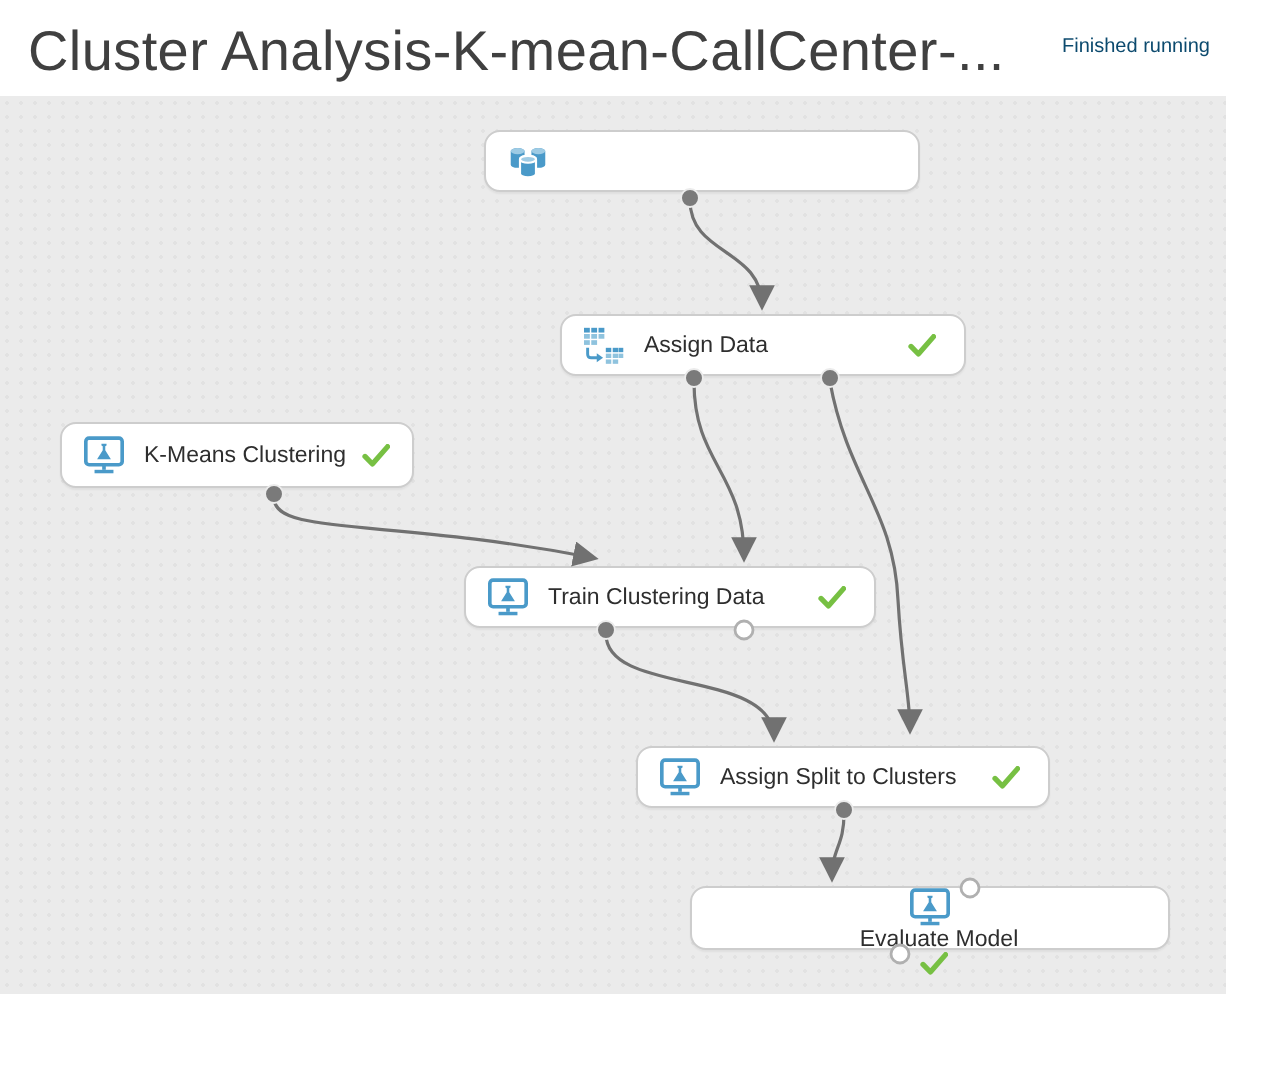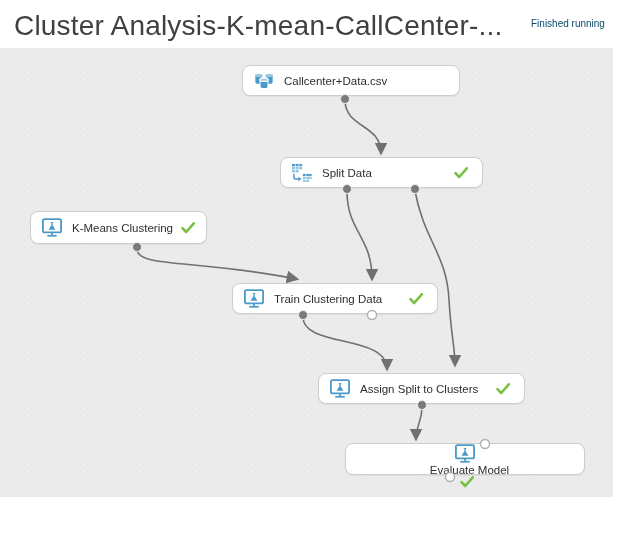--- a/index.html
+++ b/index.html
@@ -57,21 +57,20 @@
             <g fill="#4a9ac9">
               <path d="M2.5,5 a3.8,1.7 0 0 1 7.6,0 v7.5 a3.8,1.7 0 0 1 -7.6,0 z"></path>
               <path d="M13.9,5 a3.8,1.7 0 0 1 7.6,0 v7.5 a3.8,1.7 0 0 1 -7.6,0 z"></path>
               <path d="M7.6,9.5 a4.4,1.9 0 0 1 8.8,0 v8 a4.4,1.9 0 0 1 -8.8,0 z" stroke="#ffffff" stroke-width="1.2"></path>
             </g>
             <ellipse cx="6.3" cy="5" rx="3.8" ry="1.7" fill="#9ecbe4"></ellipse>
             <ellipse cx="17.7" cy="5" rx="3.8" ry="1.7" fill="#9ecbe4"></ellipse>
             <ellipse cx="12" cy="9.5" rx="4.4" ry="1.9" fill="#9ecbe4" stroke="#ffffff" stroke-width="1.2"></ellipse>
           </svg>
         </span>
-        <span class="nlabel">Callcenter+Data.csv</span>
       </div>
       <div class="node" style="left: 280px; top: 157px; width: 203px; height: 31px;">
         <span class="nicon">
           <svg width="22" height="20" viewBox="0 0 24 22">
             <g fill="#4a9ac9">
               <rect x="1" y="1" width="3.2" height="2.6"></rect>
               <rect x="5" y="1" width="3.2" height="2.6"></rect>
               <rect x="9" y="1" width="3.2" height="2.6"></rect>
               <rect x="1" y="4.4" width="3.2" height="2.6" fill="#8fc3de"></rect>
               <rect x="5" y="4.4" width="3.2" height="2.6" fill="#8fc3de"></rect>
@@ -84,21 +83,21 @@
               <rect x="13" y="15.2" width="3" height="2.4" fill="#8fc3de"></rect>
               <rect x="16.8" y="15.2" width="3" height="2.4" fill="#8fc3de"></rect>
               <rect x="20" y="15.2" width="2.6" height="2.4" fill="#8fc3de"></rect>
               <rect x="13" y="18.4" width="3" height="2.4" fill="#8fc3de"></rect>
               <rect x="16.8" y="18.4" width="3" height="2.4" fill="#8fc3de"></rect>
             </g>
             <path d="M3,12 v3.5 q0,2 2,2 h3.5" fill="none" stroke="#4a9ac9" stroke-width="1.6"></path>
             <path d="M8,15 l3.5,2.5 L8,20 Z" fill="#4a9ac9"></path>
           </svg>
         </span>
-        <span class="nlabel">Split Data</span>
+        <span class="nlabel">Assign Data</span>
         <span class="ncheck">
           <svg width="14" height="12" viewBox="0 0 14 12">
             <path d="M1.5,6.2 L5.2,10 L12.8,1.3" fill="none" stroke="#77c043" stroke-width="2.6" stroke-linecap="round" stroke-linejoin="round"></path>
           </svg>
         </span>
       </div>
       <div class="node" style="left: 30px; top: 211px; width: 177px; height: 33px;">
         <span class="nicon">
           <svg width="22" height="20" viewBox="0 0 24 22">
             <rect x="2" y="1.2" width="20" height="14.6" rx="1.8" fill="#ffffff" stroke="#4a9ac9" stroke-width="2"></rect>

